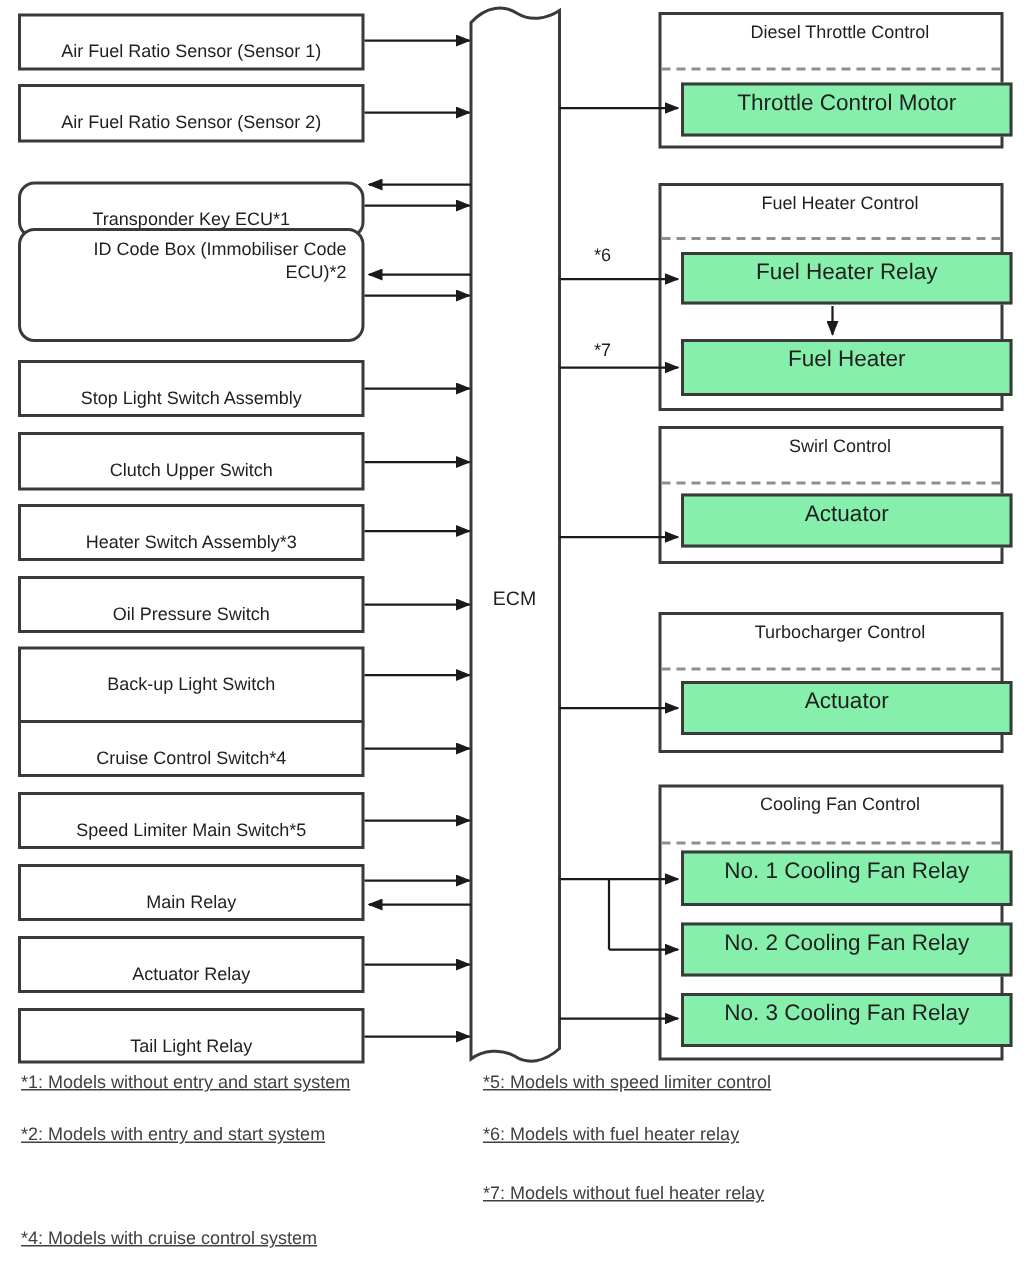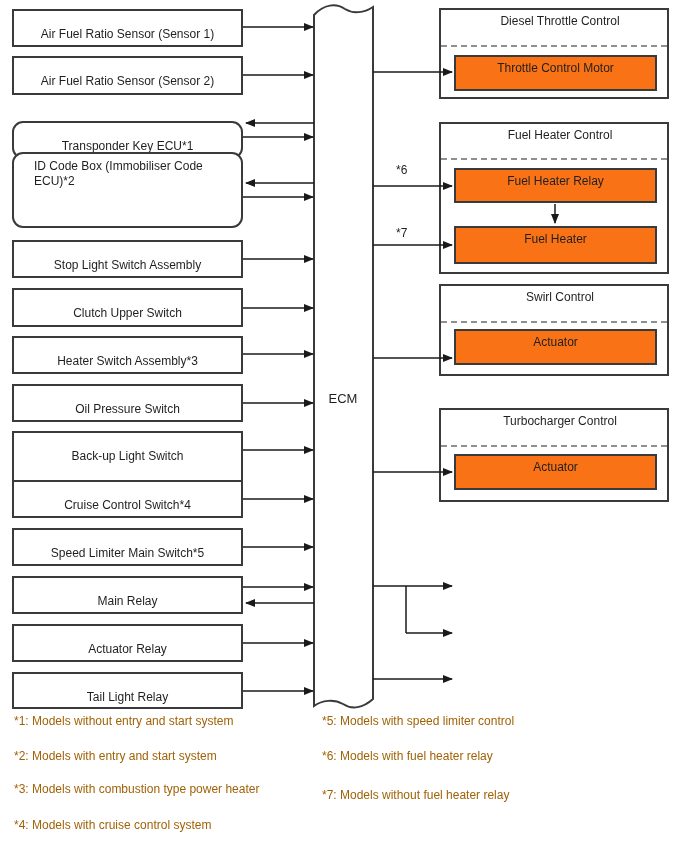--- a/index.html
+++ b/index.html
@@ -18,21 +18,21 @@
     left: 12px;
     width: 231px;
     border: 2px solid #3a3a3a;
     background: #ffffff;
     font-size: 12px;
     line-height: 15px;
     text-align: center;
     padding-top: 16px;
   }
   .box.rounded { border-radius: 11px; }
-  .box.leftalign { text-align: left; padding: 5px 10px 0 20px; }
+  .box.leftalign { text-align: right; padding: 5px 10px 0 20px; }
   .group {
     position: absolute;
     left: 439px;
     width: 230px;
     border: 2px solid #3a3a3a;
     background: #ffffff;
   }
   .group-title {
     text-align: center;
     padding-top: 4px;
@@ -42,38 +42,39 @@
   }
   .dash {
     position: absolute;
     left: 0;
     right: 0;
     border-top: 2px dashed #8f8f8f;
   }
   .inner {
     position: absolute;
     left: 13px;
-    width: 203px;
+    width: 221px;
     border: 2px solid #3a3a3a;
-    background: #f97316;
-    font-size: 12px;
+    background: #86efac;
+    font-size: 15px;
     line-height: 15px;
     text-align: center;
     padding-top: 4px;
   }
   .annot {
     position: absolute;
     font-size: 12px;
     color: #1f1f1f;
   }
   .fn {
     position: absolute;
     font-size: 12px;
-    color: #a16207;
+    color: #404040;
     white-space: nowrap;
+    text-decoration: underline;
   }
   #connector-layer {
     position: absolute;
     left: 0; top: 0;
     width: 688px; height: 852px;
     pointer-events: none;
     z-index: 5;
   }
 </style>
 </head>
@@ -114,27 +115,33 @@
     <div class="dash" style="top:35px;"></div>
     <div class="inner" style="top:43px; height:36px;">Actuator</div>
   </div>
 
   <div class="group" style="top:408px; height:94px;">
     <div class="group-title">Turbocharger Control</div>
     <div class="dash" style="top:35px;"></div>
     <div class="inner" style="top:44px; height:36px;">Actuator</div>
   </div>
 
+  <div class="group" style="top:523px; height:184px;">
+    <div class="group-title">Cooling Fan Control</div>
+    <div class="dash" style="top:36px;"></div>
+    <div class="inner" style="top:42px; height:37px;">No. 1 Cooling Fan Relay</div>
+    <div class="inner" style="top:90px; height:36px;">No. 2 Cooling Fan Relay</div>
+    <div class="inner" style="top:137px; height:36px;">No. 3 Cooling Fan Relay</div>
+  </div>
 
   <span class="annot" style="left:396px; top:163px;">*6</span>
   <span class="annot" style="left:396px; top:226px;">*7</span>
 
   <div class="fn" style="left:14px; top:714px;">*1: Models without entry and start system</div>
   <div class="fn" style="left:14px; top:749px;">*2: Models with entry and start system</div>
-  <div class="fn" style="left:14px; top:782px;">*3: Models with combustion type power heater</div>
   <div class="fn" style="left:14px; top:818px;">*4: Models with cruise control system</div>
   <div class="fn" style="left:322px; top:714px;">*5: Models with speed limiter control</div>
   <div class="fn" style="left:322px; top:749px;">*6: Models with fuel heater relay</div>
   <div class="fn" style="left:322px; top:788px;">*7: Models without fuel heater relay</div>
 
   <svg id="connector-layer" viewBox="0 0 688 852" xmlns="http://www.w3.org/2000/svg">
     <defs>
       <marker id="arr" markerUnits="userSpaceOnUse" markerWidth="10" markerHeight="8" refX="9" refY="4" orient="auto">
         <path d="M0,0 L10,4 L0,8 Z" fill="#1a1a1a"></path>
       </marker>

